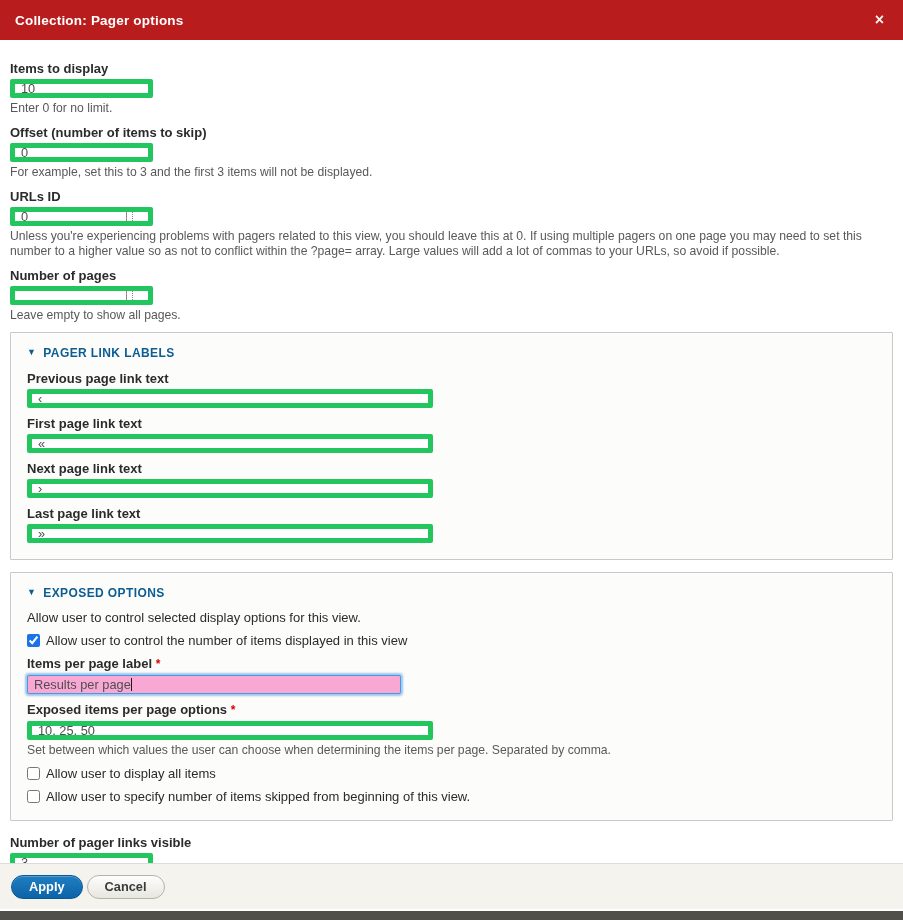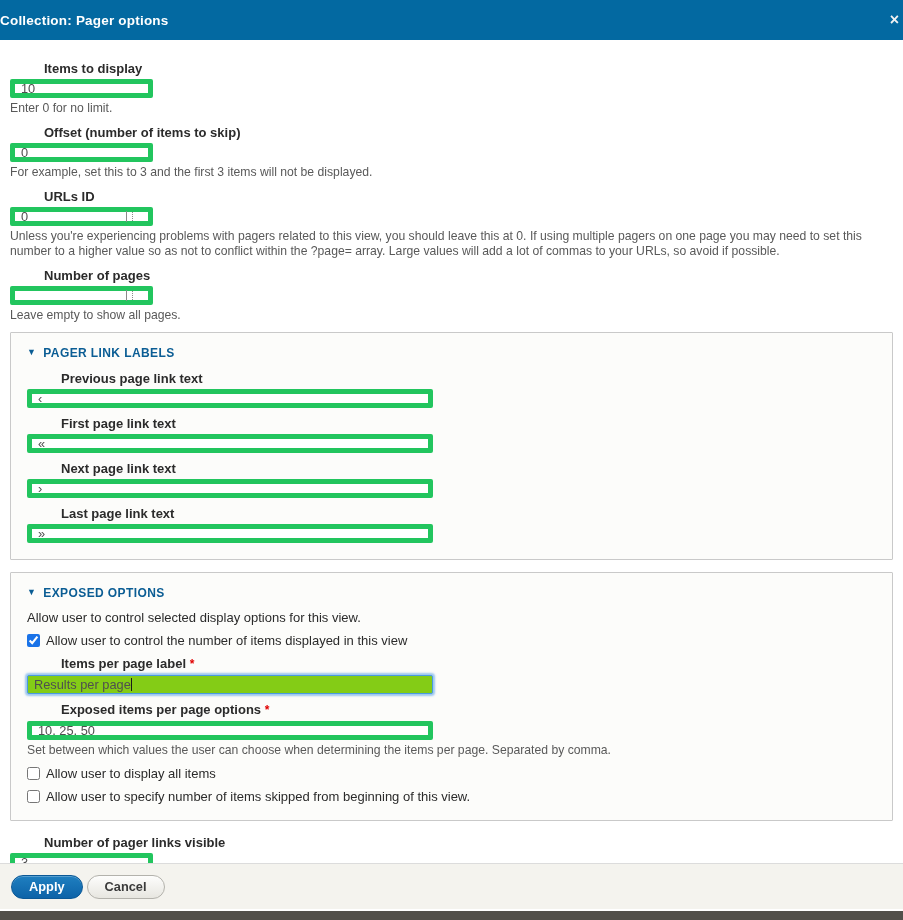--- a/index.html
+++ b/index.html
@@ -9,38 +9,38 @@
     font-family: "Liberation Sans", sans-serif;
     font-size: 13px; color: #2b2b2b;
     background: #fff;
     display: flex; flex-direction: column;
     overflow: hidden;
   }
 
   
   .titlebar {
     flex: 0 0 40px;
-    background: #0369a1;
+    background: #b91c1c;
     display: flex; align-items: center; justify-content: space-between;
-    padding: 0 0;
+    padding: 0 15px;
   }
   .titlebar .title {
     color: #fff; font-weight: bold; font-size: 13.5px; letter-spacing: .2px;
   }
   .close-btn {
     color: #f2f2f2; font-weight: bold; font-size: 16px; line-height: 1;
     cursor: pointer; padding: 2px 4px;
   }
 
   
   .content { flex: 1 1 auto; overflow: hidden; padding: 21px 10px 0; }
 
   .form-item { margin-bottom: 9px; }
   .form-item label.item-label {
-    display: block; font-weight: bold; margin-bottom: 3px; line-height: 15px; margin-left: 34px;
+    display: block; font-weight: bold; margin-bottom: 3px; line-height: 15px;
   }
   .description {
     color: #595959; font-size: 12.2px; line-height: 15px; margin-top: 3px;
   }
 
   input.textfield {
     font-family: "Liberation Sans", sans-serif;
     font-size: 12.8px; color: #4f4f4f;
     border: 5px solid #22c55e; border-radius: 2px;
     background: #fff; padding: 1px 6px; height: 19px; outline: none;
@@ -80,22 +80,22 @@
     display: flex; align-items: center; margin: 0 0 8px; line-height: 15px;
   }
   .checkbox-row input[type="checkbox"] {
     width: 13px; height: 13px; margin: 0 6px 0 0; accent-color: #1a73e8;
   }
 
   .req { color: #e00000; font-size: 12px; }
 
   
   .fake-input {
-    width: 406px; height: 19px;
-    border: 1px solid #4a9ae0; border-radius: 2px; background: #84cc16;
+    width: 374px; height: 19px;
+    border: 1px solid #4a9ae0; border-radius: 2px; background: #f9a8d4;
     box-shadow: 0 0 2px 2px rgba(77, 155, 230, .55);
     padding: 1px 6px; font-size: 12.8px; color: #4f4f4f;
     display: flex; align-items: center; white-space: pre;
   }
   .caret { display: inline-block; width: 1px; height: 13px; background: #1a1a1a; }
 
   
   .footer-sep { flex: 0 0 1px; background: #dcdcdc; }
   .footer {
     flex: 0 0 45px;

